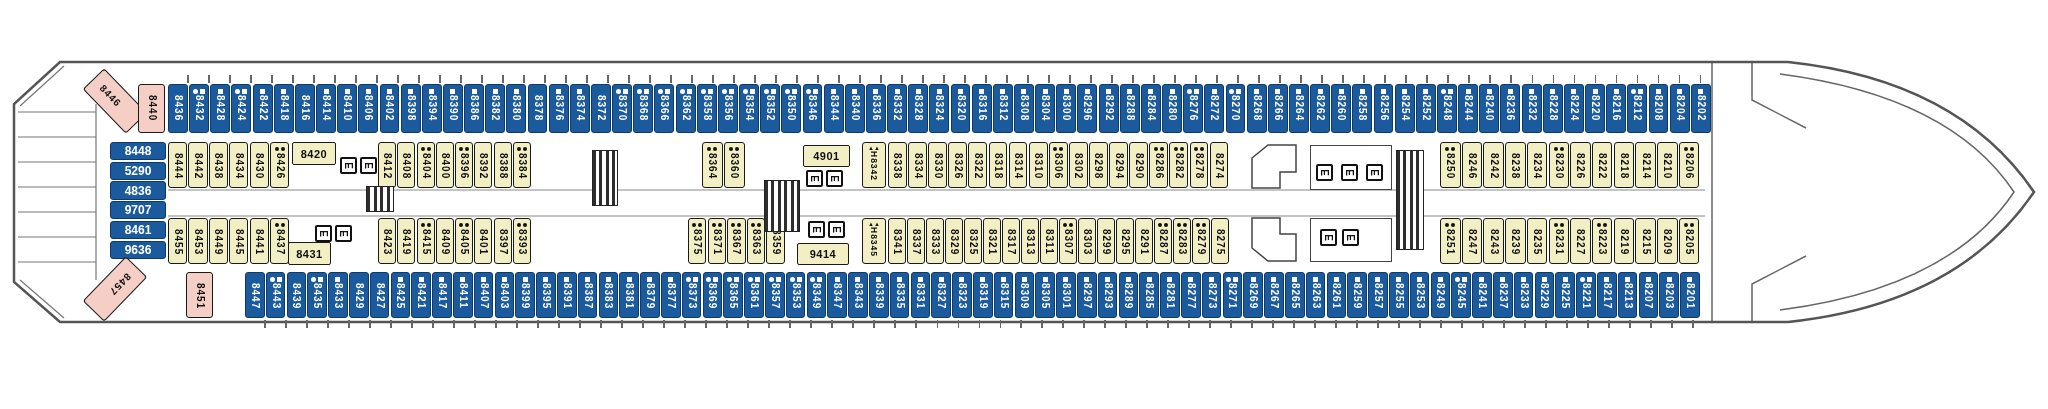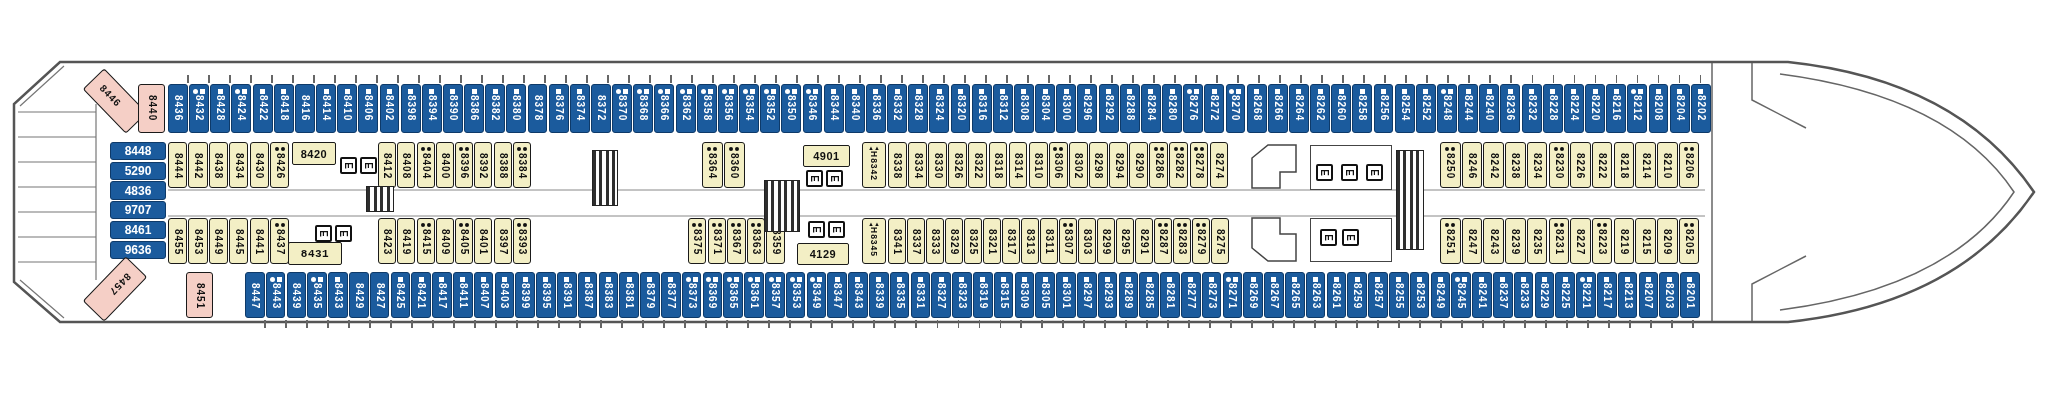--- a/index.html
+++ b/index.html
@@ -1424,28 +1424,28 @@
         <div class="mk"></div>
         <span class="vt">8457</span>
       </div>
       <div class="cabin pink rot" style="left: 186px; top: 272px; width: 27px; height: 46px;">
         <div class="mk"></div>
         <span class="vt">8451</span>
       </div>
       <div class="hbox" style="left: 292px; top: 142px; width: 44px; height: 23px;">
         <span>8420</span>
       </div>
-      <div class="hbox" style="left: 288px; top: 242px; width: 54px; height: 23px; font-family: Liberation Mono, monospace;">
+      <div class="hbox" style="left: 288px; top: 242px; width: 43px; height: 23px;">
         <span>8431</span>
       </div>
       <div class="hbox" style="left: 803px; top: 145px; width: 47px; height: 22px;">
         <span>4901</span>
       </div>
       <div class="hbox" style="left: 797px; top: 243px; width: 52px; height: 22px;">
-        <span>4129</span>
+        <span>9414</span>
       </div>
       <div class="cabin yellow hcab" style="left: 862px; top: 142px; width: 24px; height: 46px;">
         <span class="tris">▲▲</span>
         <span class="vt" style="font-size: 8.5px;">H8342</span>
       </div>
       <div class="cabin yellow hcab" style="left: 862px; top: 218px; width: 24px; height: 46px;">
         <span class="tris">▲▲</span>
         <span class="vt" style="font-size: 8.5px;">H8345</span>
       </div>
     </div>

